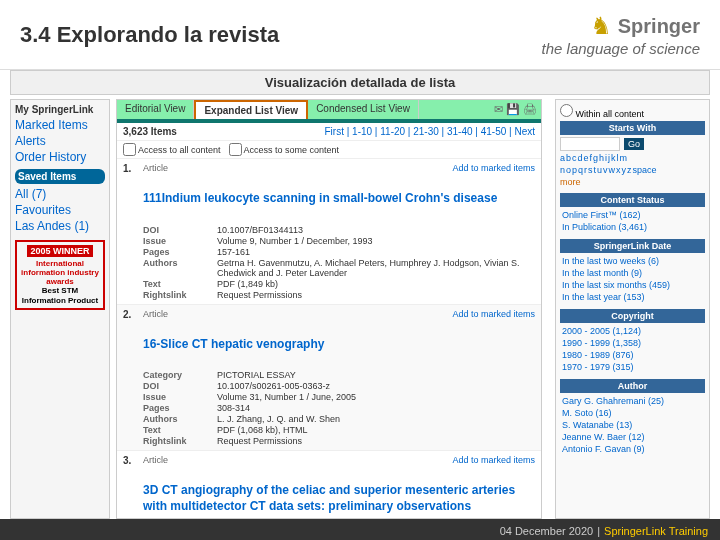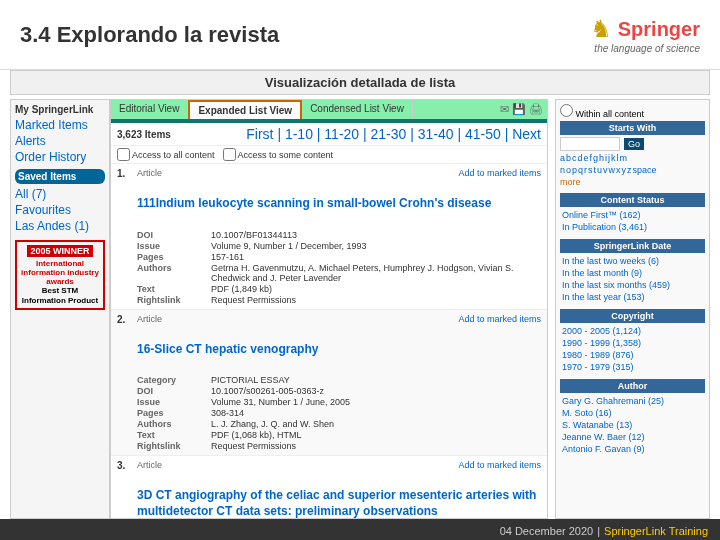--- a/index.html
+++ b/index.html
@@ -37,24 +37,24 @@
       align-items: center;
       gap: 6px;
     }
     .springer-logo .logo-horse {
       font-size: 24px;
       color: #c8a000;
     }
     .springer-logo .logo-name {
       font-size: 20px;
       font-weight: bold;
-      color: #ef4444;
+      color: #737373;
     }
     .springer-logo .logo-sub {
-      font-size: 10px;
+      font-size: 15px;
       color: #666;
       font-style: italic;
     }
 
     
     #viz-label {
       background: #f0f0f0;
       border: 1px solid #ccc;
       text-align: center;
       padding: 4px 0;
@@ -62,20 +62,21 @@
       font-weight: bold;
       color: #333;
       margin: 0 10px 4px 10px;
     }
 
     
     #main {
       display: flex;
       height: 420px;
       margin: 0 10px;
+      gap: 6px;
     }
 
     
     #sidebar {
       width: 100px;
       background: #f5f5f5;
       border: 1px solid #ccc;
       padding: 4px;
       font-size: 10px;
       overflow: hidden;
@@ -160,21 +161,21 @@
       border-bottom: 1px solid #eee;
       display: flex;
       justify-content: space-between;
       align-items: center;
     }
     .results-count {
       font-weight: bold;
     }
     .pagination {
       color: #0066cc;
-      font-size: 14px;
+      font-size: 10px;
     }
     .access-row {
       padding: 2px 6px;
       font-size: 9px;
       color: #333;
       border-bottom: 1px solid #eee;
       display: flex;
       gap: 8px;
       align-items: center;
     }

